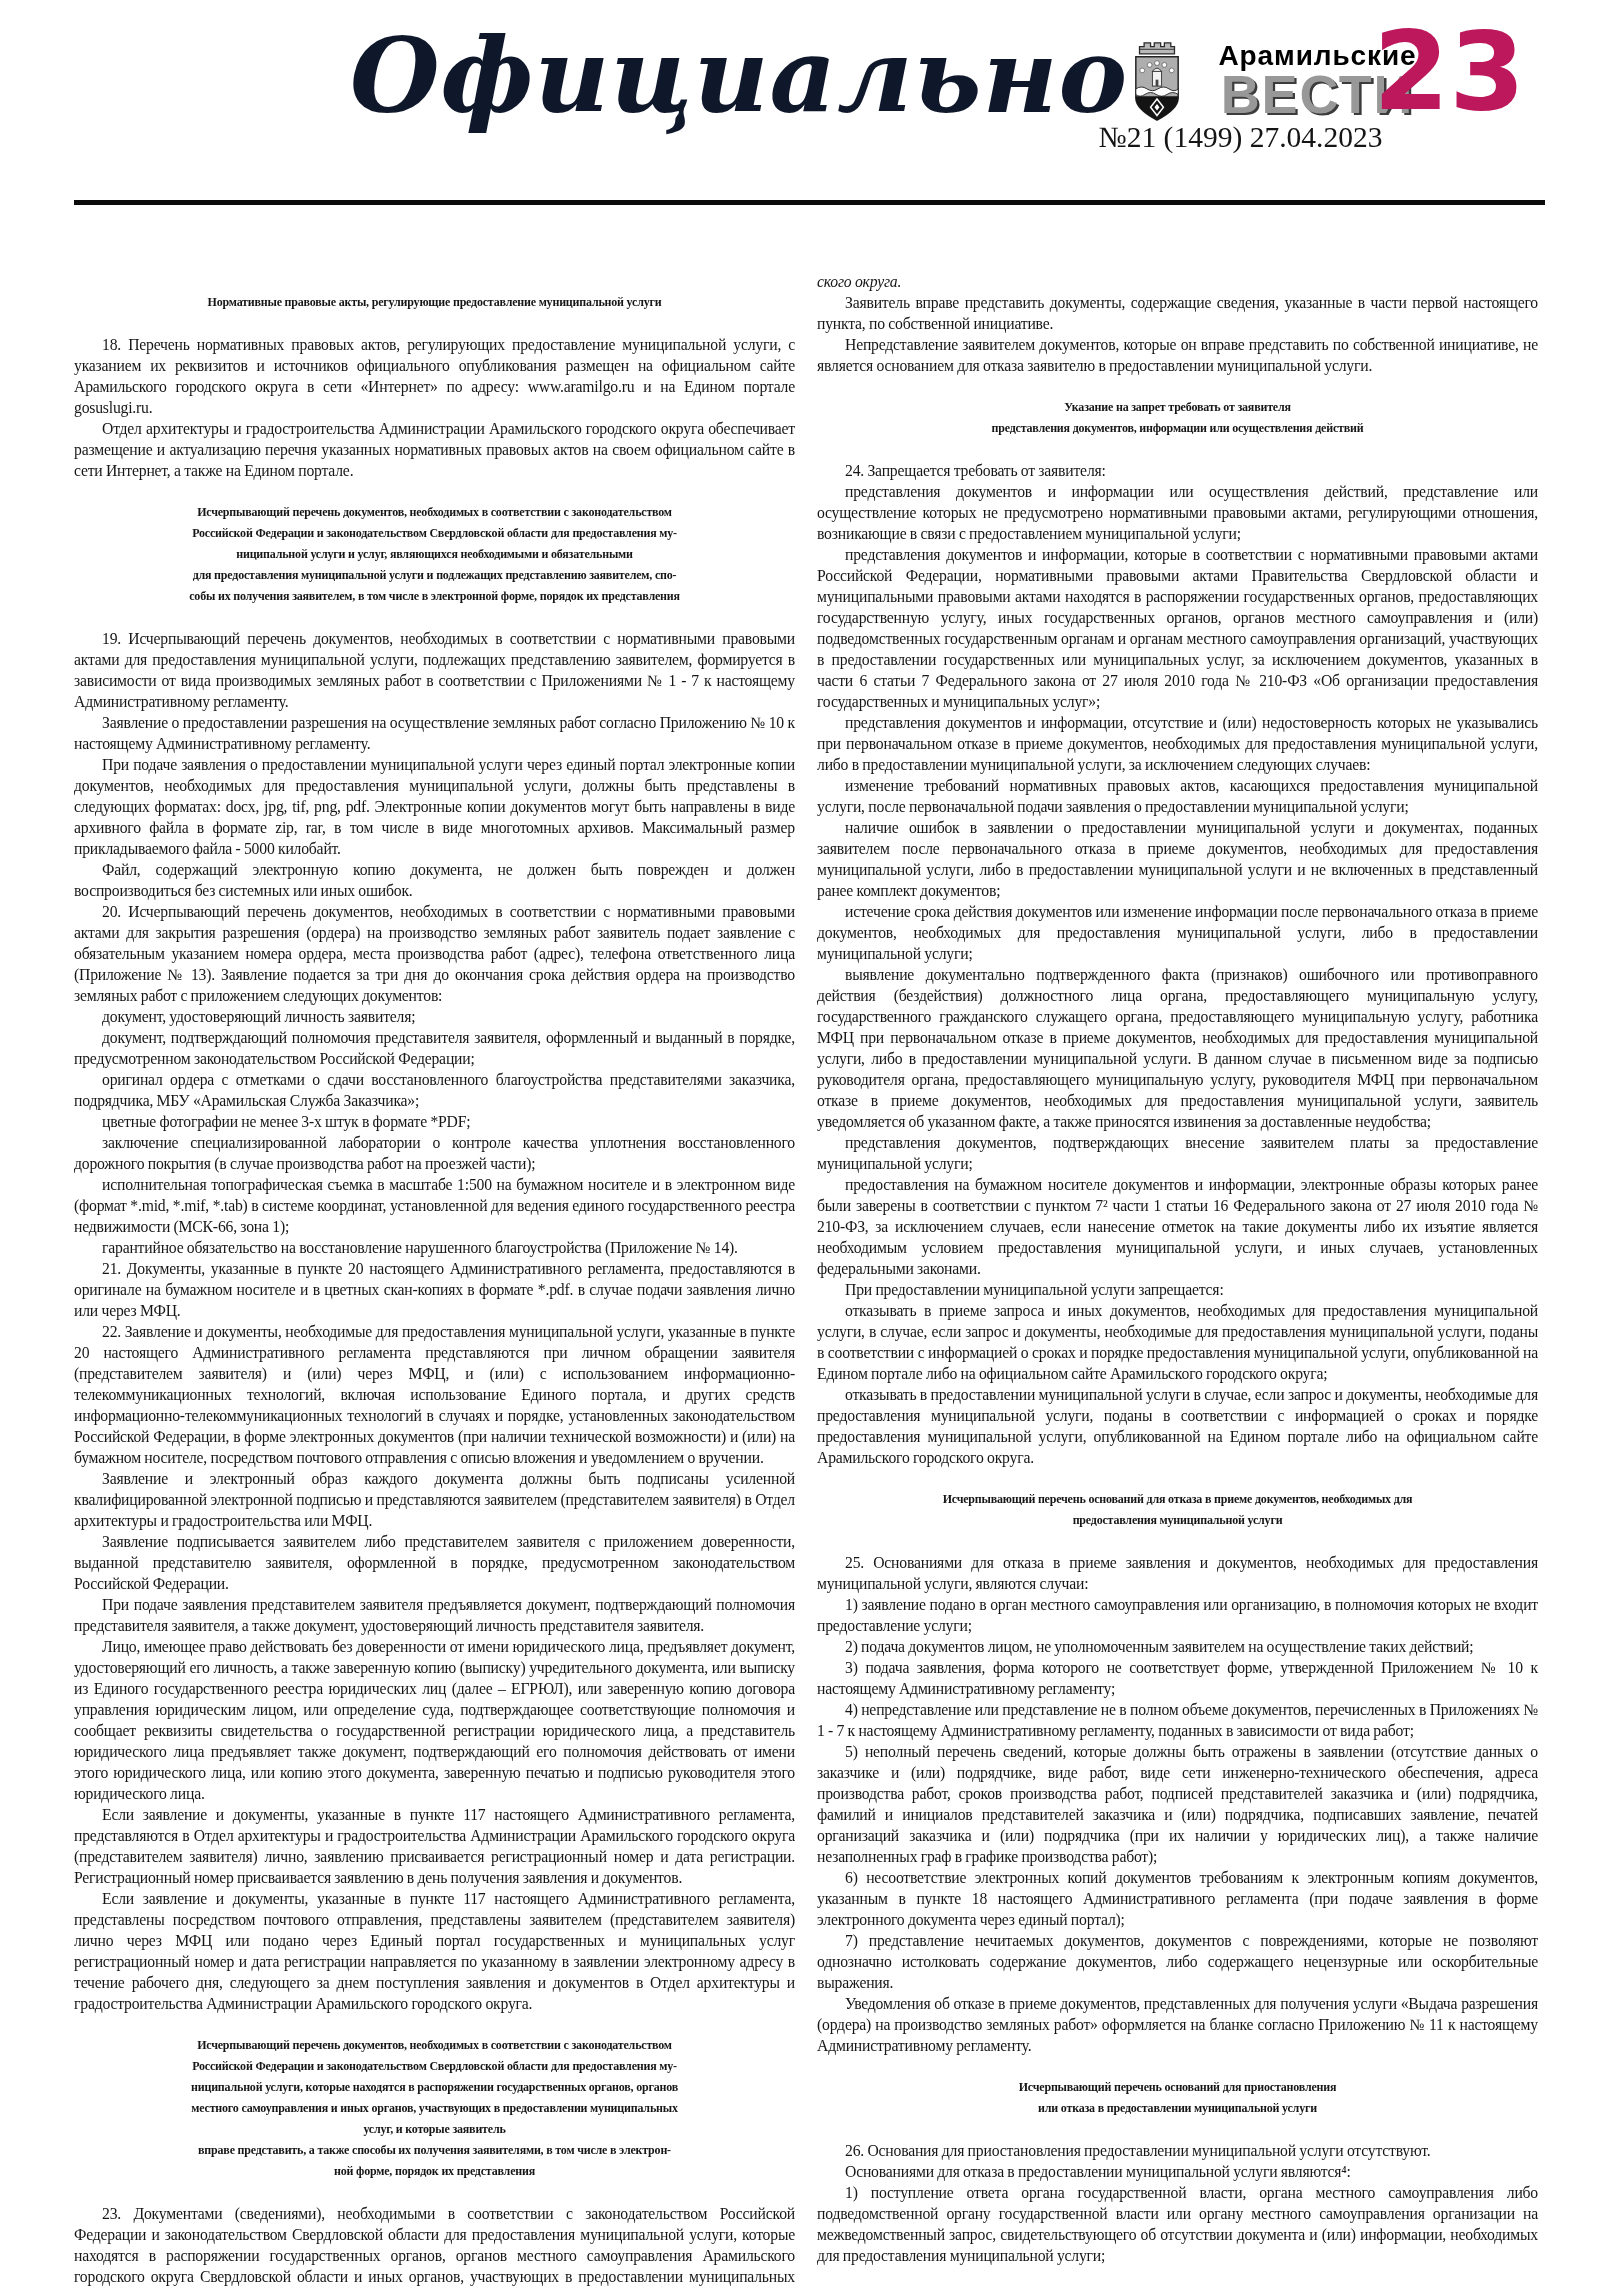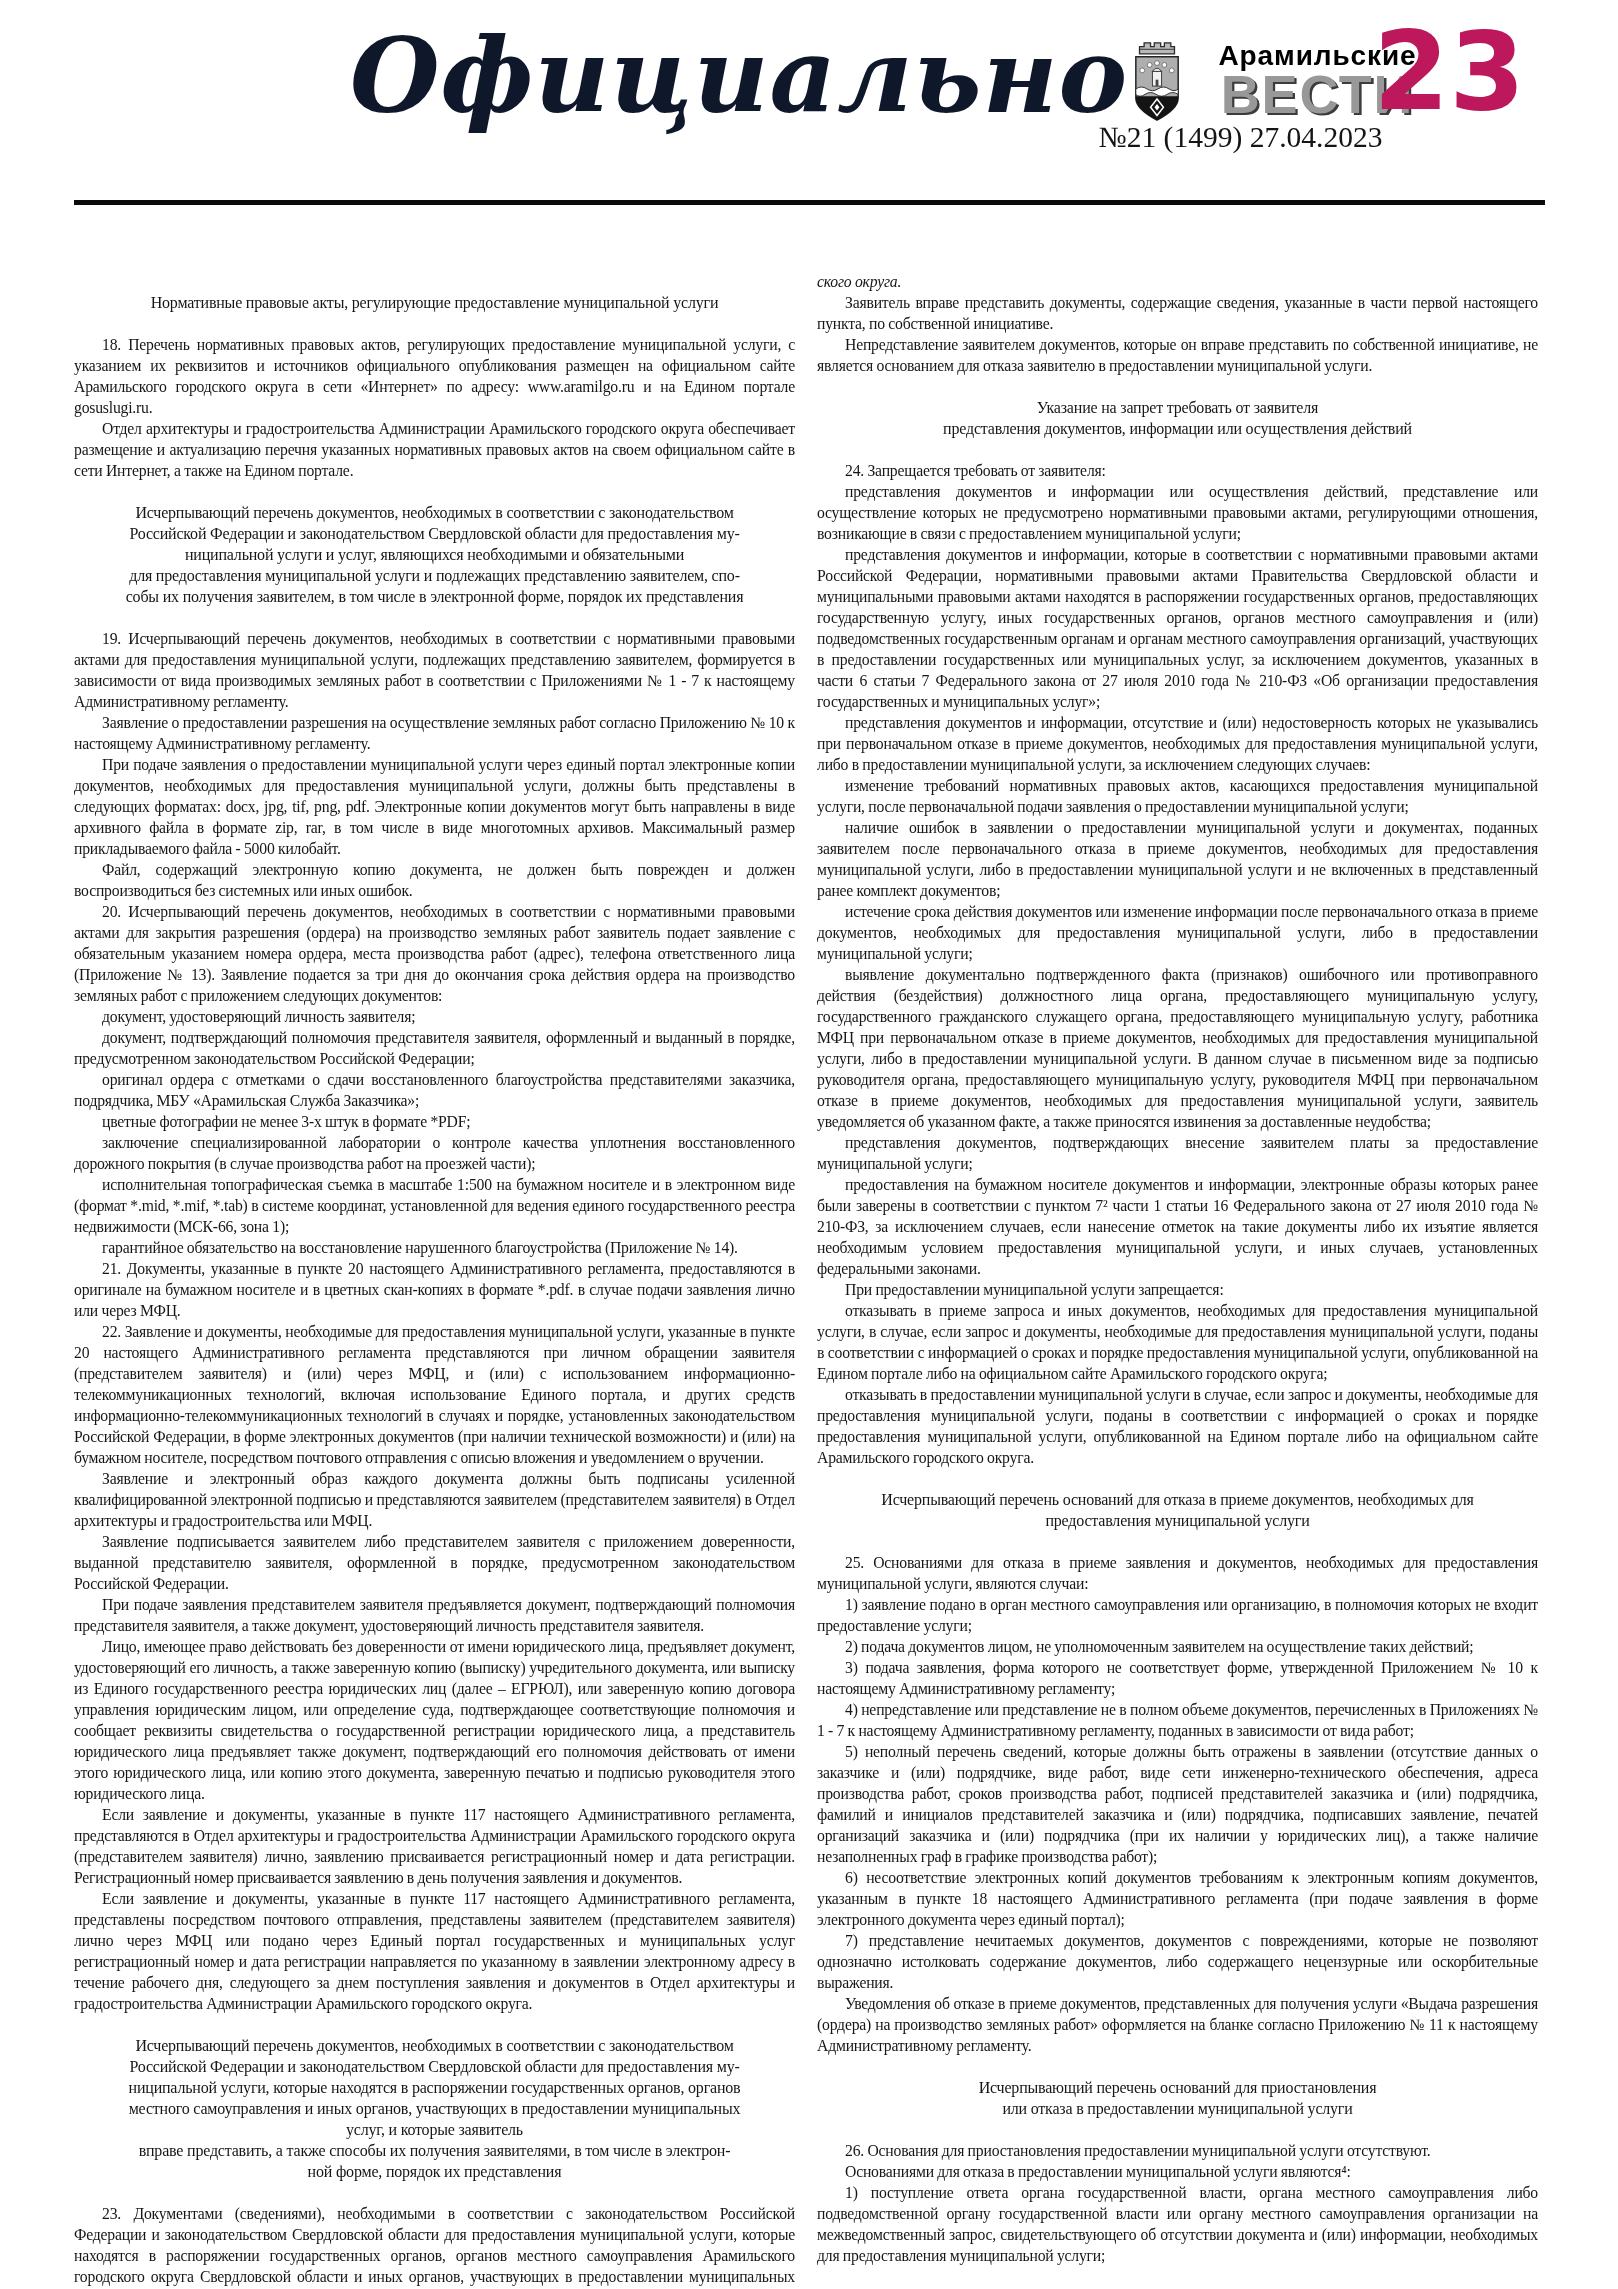--- a/index.html
+++ b/index.html
@@ -25,21 +25,21 @@
   .issue-info{position:absolute;left:1014px;top:122px;width:305px;text-align:center;
     font-size:29.5px;line-height:31px;color:#151515;}
   .masthead-rule{position:absolute;left:0;right:0;bottom:0;height:4.6px;background:#0b0b0b;}
 
   
   .columns{display:flex;gap:22px;align-items:flex-start;}
   .col{width:721px;padding-top:66px;}
   .col p{margin:0;font-size:15.7px;line-height:21px;text-align:justify;
     text-indent:28px;letter-spacing:-0.2px;word-spacing:-0.3px;}
   .col p.noindent{text-indent:0;font-style:italic;}
-  .col h2{margin:21px 0;font-size:16px;line-height:21px;font-weight:400;
+  .col h2{margin:21px 0;font-size:12px;line-height:21px;font-weight:700;
     text-align:center;white-space:pre-line;letter-spacing:-0.2px;}
 </style>
 </head>
 <body>
 
 <div class="page">
 
   <div class="masthead">
     <div class="official">Официально</div>
 

